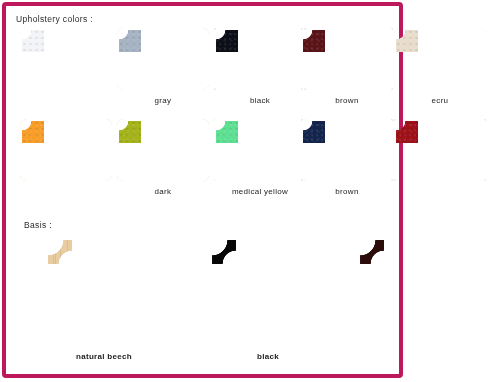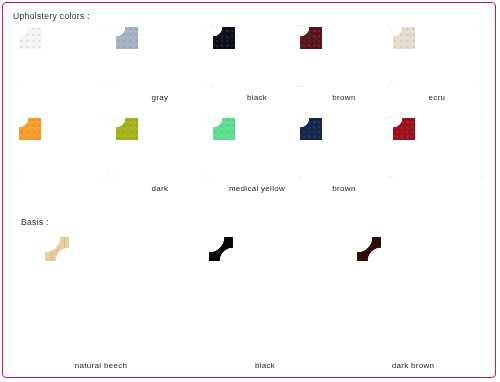--- a/index.html
+++ b/index.html
@@ -14,25 +14,25 @@
     overflow: hidden;
     font-family: "Liberation Sans", sans-serif;
     -webkit-font-smoothing: antialiased;
   }
 
   
   .sheet {
     position: absolute;
     left: 2px;
     top: 2px;
-    width: 494px;
+    width: 401px;
     height: 376px;
     box-sizing: border-box;
     background: #ffffff;
-    border: 1px solid #be185d;
+    border: 4px solid #be185d;
     border-radius: 4px;
   }
 
   
   .section-label {
     position: absolute;
     font-size: 8.5px;
     letter-spacing: .35px;
     color: #2b2b2b;
     white-space: nowrap;
@@ -155,21 +155,21 @@
   }
 
   
   .caption {
     margin-top: 6px;
     font-size: 8px;
     letter-spacing: .3px;
     color: #1d1d1d;
     white-space: nowrap;
   }
-  .panel-caption { margin-top: 20px; }
+  .panel-caption { margin-top: 8px; font-weight: bold; }
 </style>
 </head>
 <body>
 
 <div class="sheet">
 
   <div class="section-label" id="upholstery-label">Upholstery colors :</div>
 
   <div class="row" id="row-1">
 
@@ -239,17 +239,16 @@
       <div class="panel">
         <div class="face grain-dark" style="background:#070707;"></div>
       </div>
       <div class="caption panel-caption">black</div>
     </div>
 
     <div class="cell" style="left:330px; width:160px;">
       <div class="panel">
         <div class="face grain-dark" style="background:#2a0d0b;"></div>
       </div>
-      <div class="caption panel-caption">dark brown</div>
     </div>
   </div>
 
 </div>
 
 </body></html>

